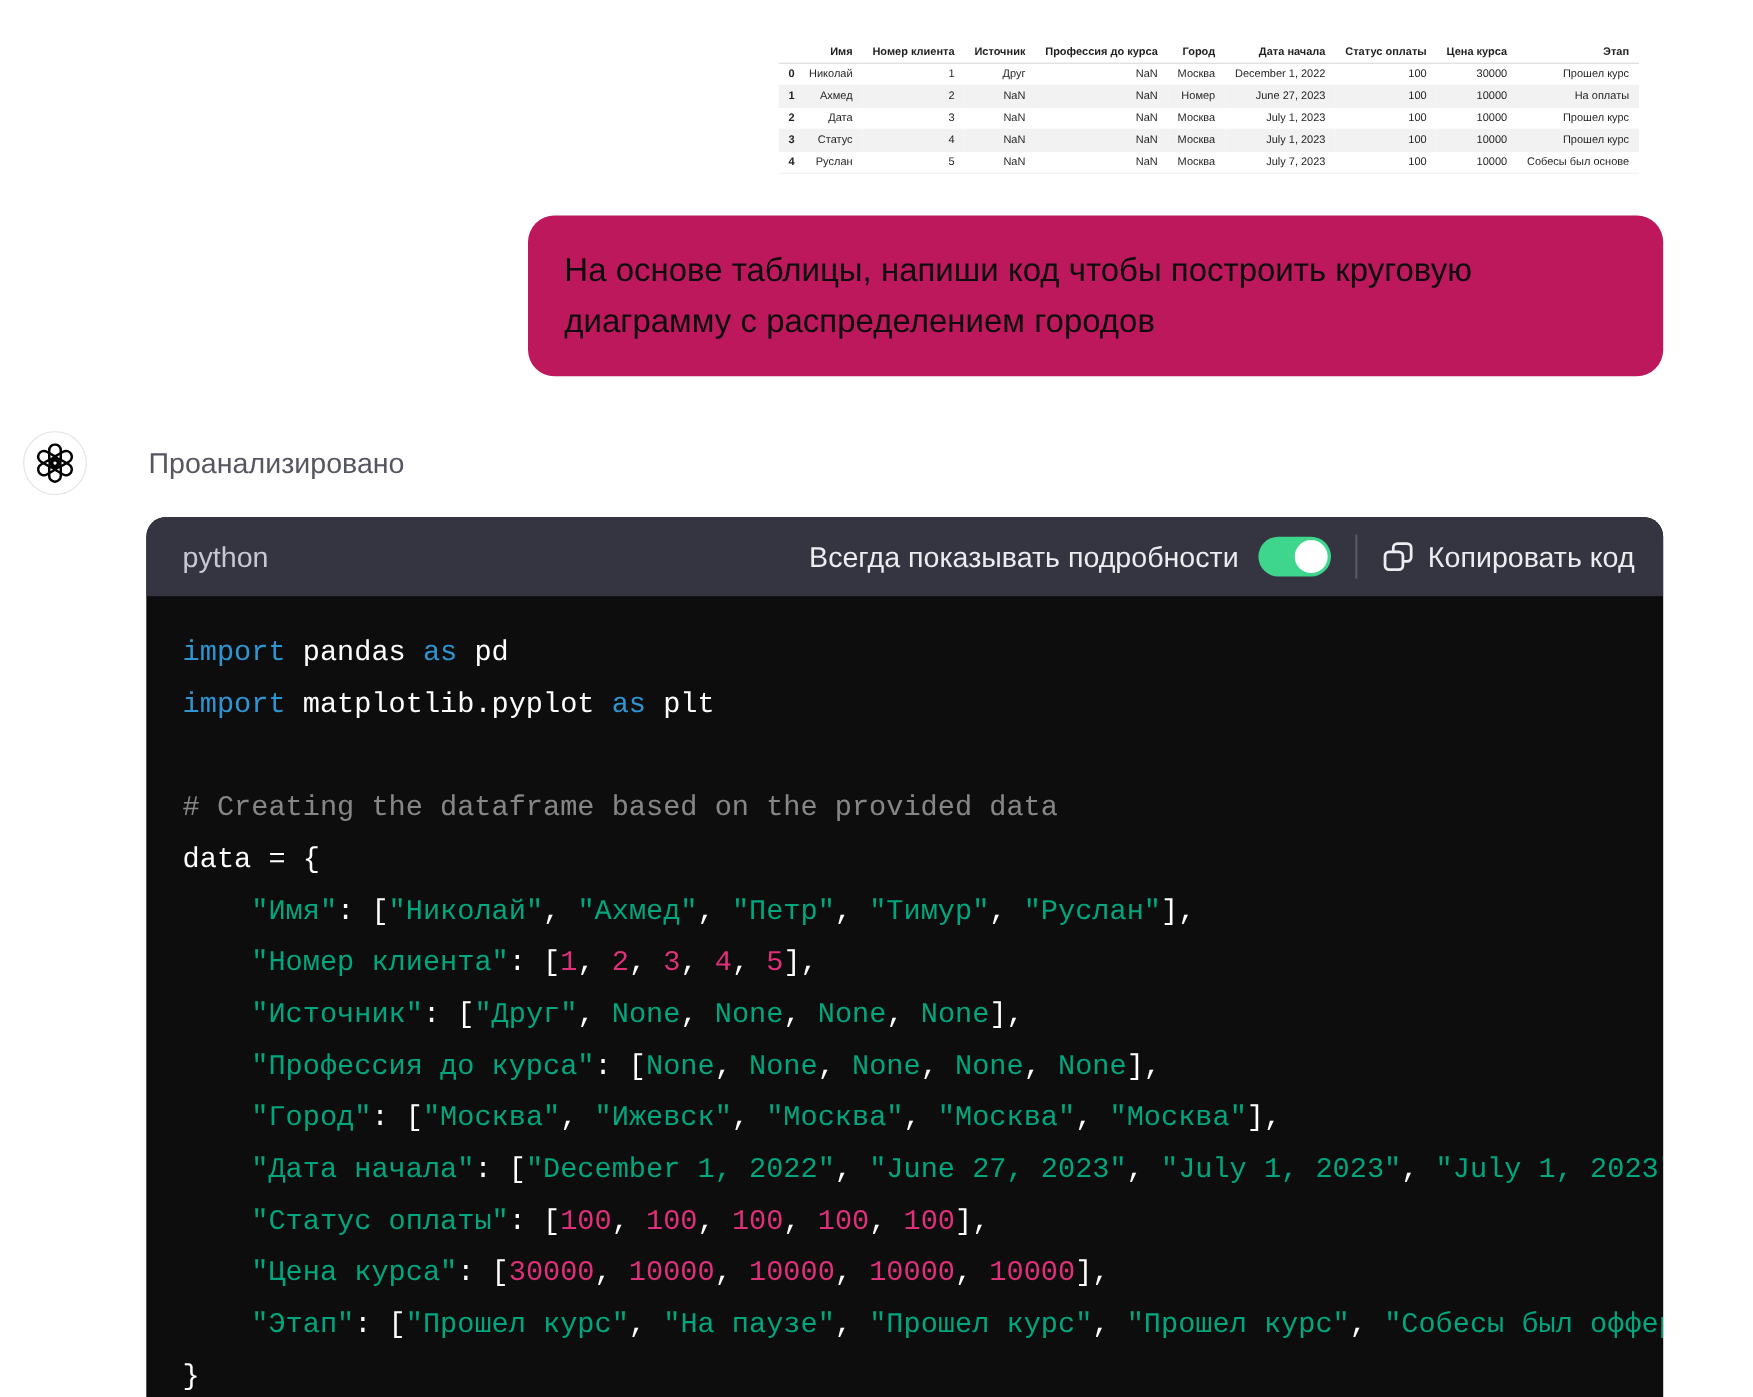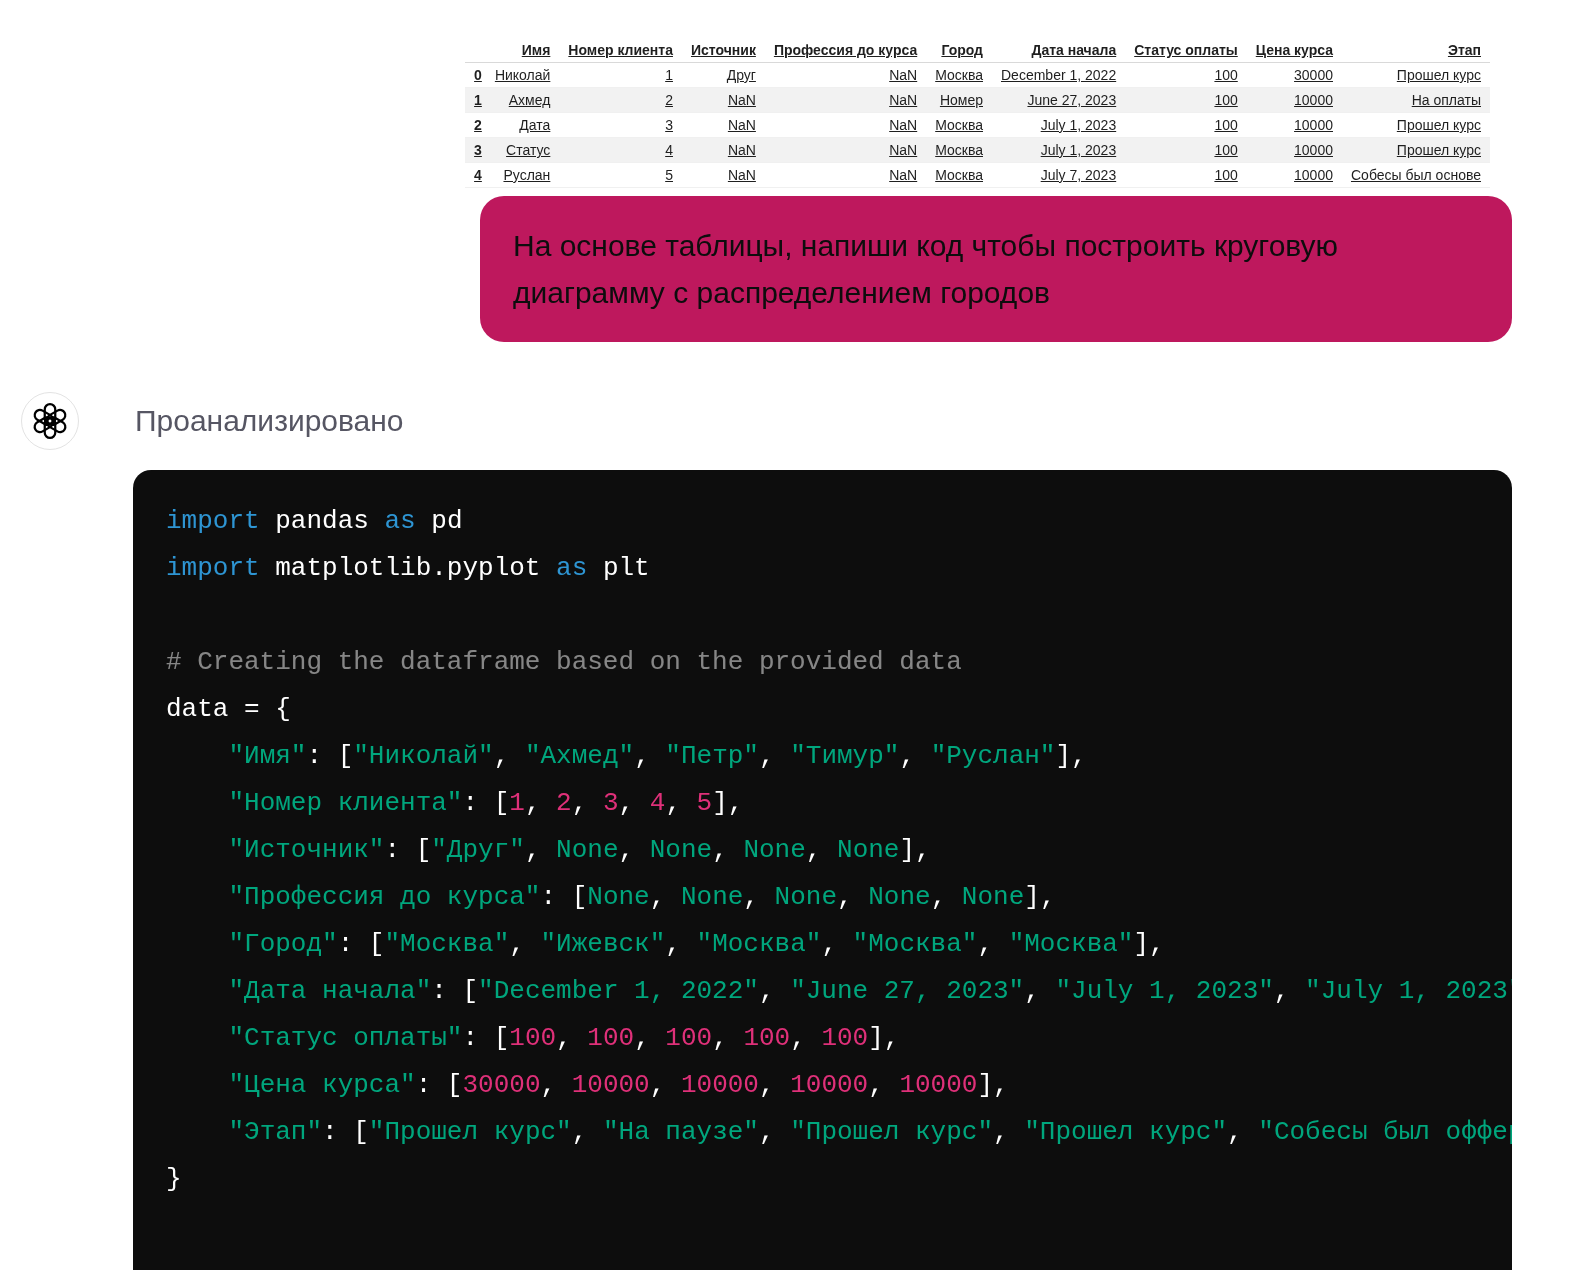--- a/index.html
+++ b/index.html
@@ -6,42 +6,42 @@
   html, body {
     width:1594px; height:1270px;
     background:#ffffff;
     overflow:hidden;
     font-family:"Liberation Sans","DejaVu Sans",sans-serif;
     position:relative;
   }
 
   
   .df-wrap { position:absolute; top:38px; right:104px; }
-  table.df { border-collapse:collapse; font-size:14px; color:#1f1f1f; white-space:nowrap;text-decoration:underline; }
+  table.df { border-collapse:collapse; font-size:10px; color:#1f1f1f; white-space:nowrap; }
   .df th, .df td { padding:4px 9px; text-align:right; font-weight:400; }
   .df thead th { font-weight:700; border-bottom:1px solid #d9d9d9; }
   .df tbody th { font-weight:700; text-align:left; padding-right:4px; }
   .df tbody td, .df tbody th { border-bottom:1px solid #f0f0f0; }
   .df tbody tr:nth-child(even) { background:#f2f2f2; }
 
   
   .user-bubble {
     position:absolute; top:196px; right:82px; width:1032px;
     background:#be185d; border-radius:24px;
     padding:26px 33px;
     font-size:30px; line-height:47px; color:#0d0d0d;
   }
 
   
   .assistant-row { position:absolute; left:21px; top:392px; display:flex; align-items:center; }
   .avatar {
     width:58px; height:58px; border:1.5px solid #e3e3e3; border-radius:50%;
     background:#fff; display:flex; align-items:center; justify-content:center;
   }
-  .status { margin-left:56px; font-size:30px; color:#565663; background:none; border:none; cursor:pointer; font-family:inherit; }
+  .status { margin-left:56px; font-size:26px; color:#565663; background:none; border:none; cursor:pointer; font-family:inherit; }
 
   
   .code-block {
     position:absolute; left:133px; top:470px; width:1379px; height:880px;
     background:#0d0d0d; border-radius:18px; overflow:hidden;
   }
   .code-header {
     height:72px; background:#343541;
     display:flex; align-items:center; padding:0 26px 0 33px;
   }
@@ -171,14 +171,31 @@
         <rect x="17" y="1.5" width="14" height="26" rx="7" transform="rotate(180 24 24)"></rect>
         <rect x="17" y="1.5" width="14" height="26" rx="7" transform="rotate(240 24 24)"></rect>
         <rect x="17" y="1.5" width="14" height="26" rx="7" transform="rotate(300 24 24)"></rect>
       </g>
     </svg>
   </div>
   <button class="status">Проанализировано</button>
 </div>
 
 <div class="code-block">
+  <div class="code-header">
+    <span class="lang">python</span>
+    <div class="header-right">
+      <span class="toggle-label">Всегда показывать подробности</span>
+      <button class="toggle">
+        <span class="toggle-knob"></span>
+      </button>
+      <div class="vdiv"></div>
+      <button class="copy-btn">
+        <svg width="30" height="30" viewBox="0 0 24 24">
+          <rect x="8.5" y="2.5" width="13" height="13" rx="3" fill="none" stroke="#ececf1" stroke-width="2"></rect>
+          <rect x="2.5" y="8.5" width="13" height="13" rx="3" fill="#343541" stroke="#ececf1" stroke-width="2"></rect>
+        </svg>
+        <span>Копировать код</span>
+      </button>
+    </div>
+  </div>
   <div class="code-area"><div class="code-line"><span class="tok-k">import</span><span class="tok-p"> pandas </span><span class="tok-k">as</span><span class="tok-p"> pd</span></div><div class="code-line"><span class="tok-k">import</span><span class="tok-p"> matplotlib.pyplot </span><span class="tok-k">as</span><span class="tok-p"> plt</span></div><div class="code-line">&nbsp;</div><div class="code-line"><span class="tok-c"># Creating the dataframe based on the provided data</span></div><div class="code-line"><span class="tok-p">data = {</span></div><div class="code-line"><span class="tok-p">    </span><span class="tok-s">"Имя"</span><span class="tok-p">: [</span><span class="tok-s">"Николай"</span><span class="tok-p">, </span><span class="tok-s">"Ахмед"</span><span class="tok-p">, </span><span class="tok-s">"Петр"</span><span class="tok-p">, </span><span class="tok-s">"Тимур"</span><span class="tok-p">, </span><span class="tok-s">"Руслан"</span><span class="tok-p">],</span></div><div class="code-line"><span class="tok-p">    </span><span class="tok-s">"Номер клиента"</span><span class="tok-p">: [</span><span class="tok-n">1</span><span class="tok-p">, </span><span class="tok-n">2</span><span class="tok-p">, </span><span class="tok-n">3</span><span class="tok-p">, </span><span class="tok-n">4</span><span class="tok-p">, </span><span class="tok-n">5</span><span class="tok-p">],</span></div><div class="code-line"><span class="tok-p">    </span><span class="tok-s">"Источник"</span><span class="tok-p">: [</span><span class="tok-s">"Друг"</span><span class="tok-p">, </span><span class="tok-l">None</span><span class="tok-p">, </span><span class="tok-l">None</span><span class="tok-p">, </span><span class="tok-l">None</span><span class="tok-p">, </span><span class="tok-l">None</span><span class="tok-p">],</span></div><div class="code-line"><span class="tok-p">    </span><span class="tok-s">"Профессия до курса"</span><span class="tok-p">: [</span><span class="tok-l">None</span><span class="tok-p">, </span><span class="tok-l">None</span><span class="tok-p">, </span><span class="tok-l">None</span><span class="tok-p">, </span><span class="tok-l">None</span><span class="tok-p">, </span><span class="tok-l">None</span><span class="tok-p">],</span></div><div class="code-line"><span class="tok-p">    </span><span class="tok-s">"Город"</span><span class="tok-p">: [</span><span class="tok-s">"Москва"</span><span class="tok-p">, </span><span class="tok-s">"Ижевск"</span><span class="tok-p">, </span><span class="tok-s">"Москва"</span><span class="tok-p">, </span><span class="tok-s">"Москва"</span><span class="tok-p">, </span><span class="tok-s">"Москва"</span><span class="tok-p">],</span></div><div class="code-line"><span class="tok-p">    </span><span class="tok-s">"Дата начала"</span><span class="tok-p">: [</span><span class="tok-s">"December 1, 2022"</span><span class="tok-p">, </span><span class="tok-s">"June 27, 2023"</span><span class="tok-p">, </span><span class="tok-s">"July 1, 2023"</span><span class="tok-p">, </span><span class="tok-s">"July 1, 2023"</span></div><div class="code-line"><span class="tok-p">    </span><span class="tok-s">"Статус оплаты"</span><span class="tok-p">: [</span><span class="tok-n">100</span><span class="tok-p">, </span><span class="tok-n">100</span><span class="tok-p">, </span><span class="tok-n">100</span><span class="tok-p">, </span><span class="tok-n">100</span><span class="tok-p">, </span><span class="tok-n">100</span><span class="tok-p">],</span></div><div class="code-line"><span class="tok-p">    </span><span class="tok-s">"Цена курса"</span><span class="tok-p">: [</span><span class="tok-n">30000</span><span class="tok-p">, </span><span class="tok-n">10000</span><span class="tok-p">, </span><span class="tok-n">10000</span><span class="tok-p">, </span><span class="tok-n">10000</span><span class="tok-p">, </span><span class="tok-n">10000</span><span class="tok-p">],</span></div><div class="code-line"><span class="tok-p">    </span><span class="tok-s">"Этап"</span><span class="tok-p">: [</span><span class="tok-s">"Прошел курс"</span><span class="tok-p">, </span><span class="tok-s">"На паузе"</span><span class="tok-p">, </span><span class="tok-s">"Прошел курс"</span><span class="tok-p">, </span><span class="tok-s">"Прошел курс"</span><span class="tok-p">, </span><span class="tok-s">"Собесы был оффер"</span></div><div class="code-line"><span class="tok-p">}</span></div></div>
 </div>
 
 </body></html>

